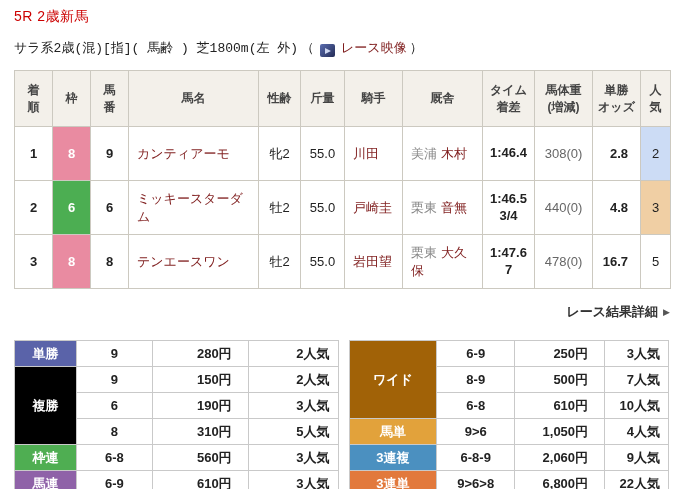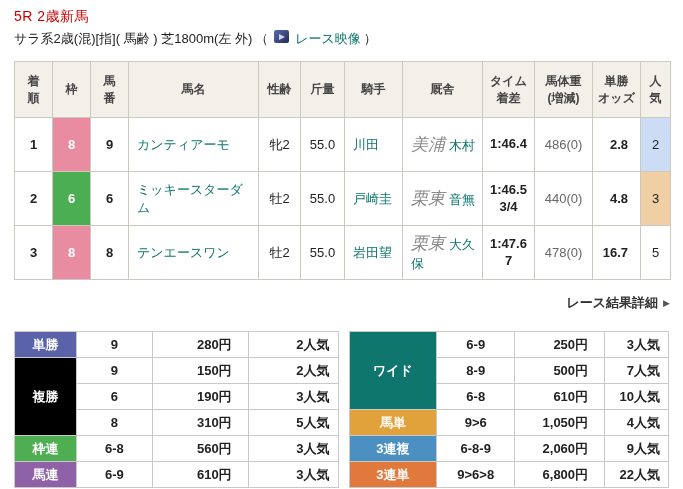--- a/index.html
+++ b/index.html
@@ -6,21 +6,21 @@
   html, body {
     width: 683px; height: 489px;
     background: #ffffff;
     font-family: "Liberation Sans", "DejaVu Sans", sans-serif;
     color: #222;
   }
   .page { padding: 8px 14px 0 14px; }
 
   
   .race-title { color: #cc0000; font-size: 14px; font-weight: normal; letter-spacing: .5px; }
-  .race-conditions { margin-top: 4px; font-size: 13px; color: #222; display: flex; align-items: flex-start; gap: 3px; }
+  .race-conditions { margin-top: 13px; font-size: 13px; color: #222; display: flex; align-items: flex-end; gap: 3px; font-family: Liberation Mono, monospace; }
   .video-icon {
     display: inline-block; width: 15px; height: 13px; margin: 0 3px;
     background: linear-gradient(135deg, #5a6db0, #232b55);
     border-radius: 2px; position: relative;
   }
   .video-icon::after {
     content: ""; position: absolute; left: 5px; top: 3.5px;
     border-left: 6px solid #cdd6f0; border-top: 3px solid transparent; border-bottom: 3px solid transparent;
   }
   .video-label { color: #1f2b4e; }
@@ -31,26 +31,26 @@
     width: 656px; font-size: 13px;
   }
   table.results th, table.results td { border: 1px solid #ccc9c0; padding: 2px 4px; text-align: center; }
   table.results th {
     background: #f3f0ea; font-size: 12px; font-weight: bold; color: #444;
     height: 56px; line-height: 1.35;
   }
   table.results td { height: 54px; }
   .hdr-narrow { display: inline-block; max-width: 1.1em; word-break: break-all; }
   .cell-left { text-align: left !important; padding-left: 8px !important; }
-  a.lnk { color: #0f766e; text-decoration: none; cursor: pointer; }
+  a.lnk { color: #7f1d1d; text-decoration: none; cursor: pointer; }
   .num-strong { font-weight: bold; }
   .waku { color: #fff; font-weight: bold; }
   .waku-pink  { background: #e98ba1; }
   .waku-green { background: #4cae52; }
-  .region { color: #8a8a8a; font-size: 17px; margin-right: 4px; font-style: italic; }
+  .region { color: #8a8a8a; font-size: 13px; margin-right: 4px; }
   .time-cell { font-weight: bold; line-height: 1.25; margin-top: 37px; }
   .hweight { color: #666; }
   .odds-cell { text-align: right !important; padding-right: 12px !important; font-weight: bold; margin-top: 27px; }
   .pop-blue { background: #ccdcf5; }
   .pop-tan  { background: #f0cfa4; }
 
   
   .detail-row { width: 656px; text-align: right; margin-top: 14px; font-size: 13px; }
   .detail-link { color: #333; text-decoration: none; cursor: pointer; font-weight: bold; }
   .detail-arrow { font-size: 9px; color: #555; margin-left: 5px; vertical-align: 1px; }
@@ -60,21 +60,21 @@
   table.payout { border-collapse: collapse; table-layout: fixed; font-size: 13px; }
   table.payout th, table.payout td { border: 1px solid #c9c9c9; height: 26px; padding: 1px 4px; }
   table.payout th { color: #fff; font-weight: bold; font-size: 13px; }
   table.payout td.combo { text-align: center; font-weight: bold; }
   table.payout td.amount { text-align: right; font-weight: bold; padding-right: 16px; padding-left: 12px; }
   table.payout td.pop { text-align: right; padding-right: 8px; font-weight: bold; }
   .bg-tansho    { background: #5a63a9; }
   .bg-fukusho   { background: #000000; }
   .bg-wakuren   { background: #4fae52; }
   .bg-umaren    { background: #8f62a8; }
-  .bg-wide      { background: #0f766e; }
+  .bg-wide      { background: #a16207; }
   .bg-umatan    { background: #e2a23b; }
   .bg-sanrenpuku{ background: #4b90c0; }
   .bg-sanrentan { background: #e2793c; }
 </style>
 </head>
 <body>
 
 <div class="page">
 
   <div class="race-title">5R 2歳新馬</div>
@@ -125,21 +125,21 @@
         <td class="num-strong">9</td>
         <td class="cell-left"><a class="lnk">カンティアーモ</a></td>
         <td>牝2</td>
         <td>55.0</td>
         <td class="cell-left"><a class="lnk">川田</a></td>
         <td class="cell-left"><span class="region">美浦</span><a class="lnk">木村</a></td>
         <td class="time-cell">
             <div>1:46.4</div>
             <div></div>
           </td>
-        <td class="hweight">486(0)</td>
+        <td class="hweight">308(0)</td>
         <td class="odds-cell">2.8</td>
         <td class="pop-blue">2</td>
       </tr>
       <tr>
         <td class="num-strong">2</td>
         <td class="waku waku-green">6</td>
         <td class="num-strong">6</td>
         <td class="cell-left"><a class="lnk">ミッキースターダム</a></td>
         <td>牡2</td>
         <td>55.0</td>

